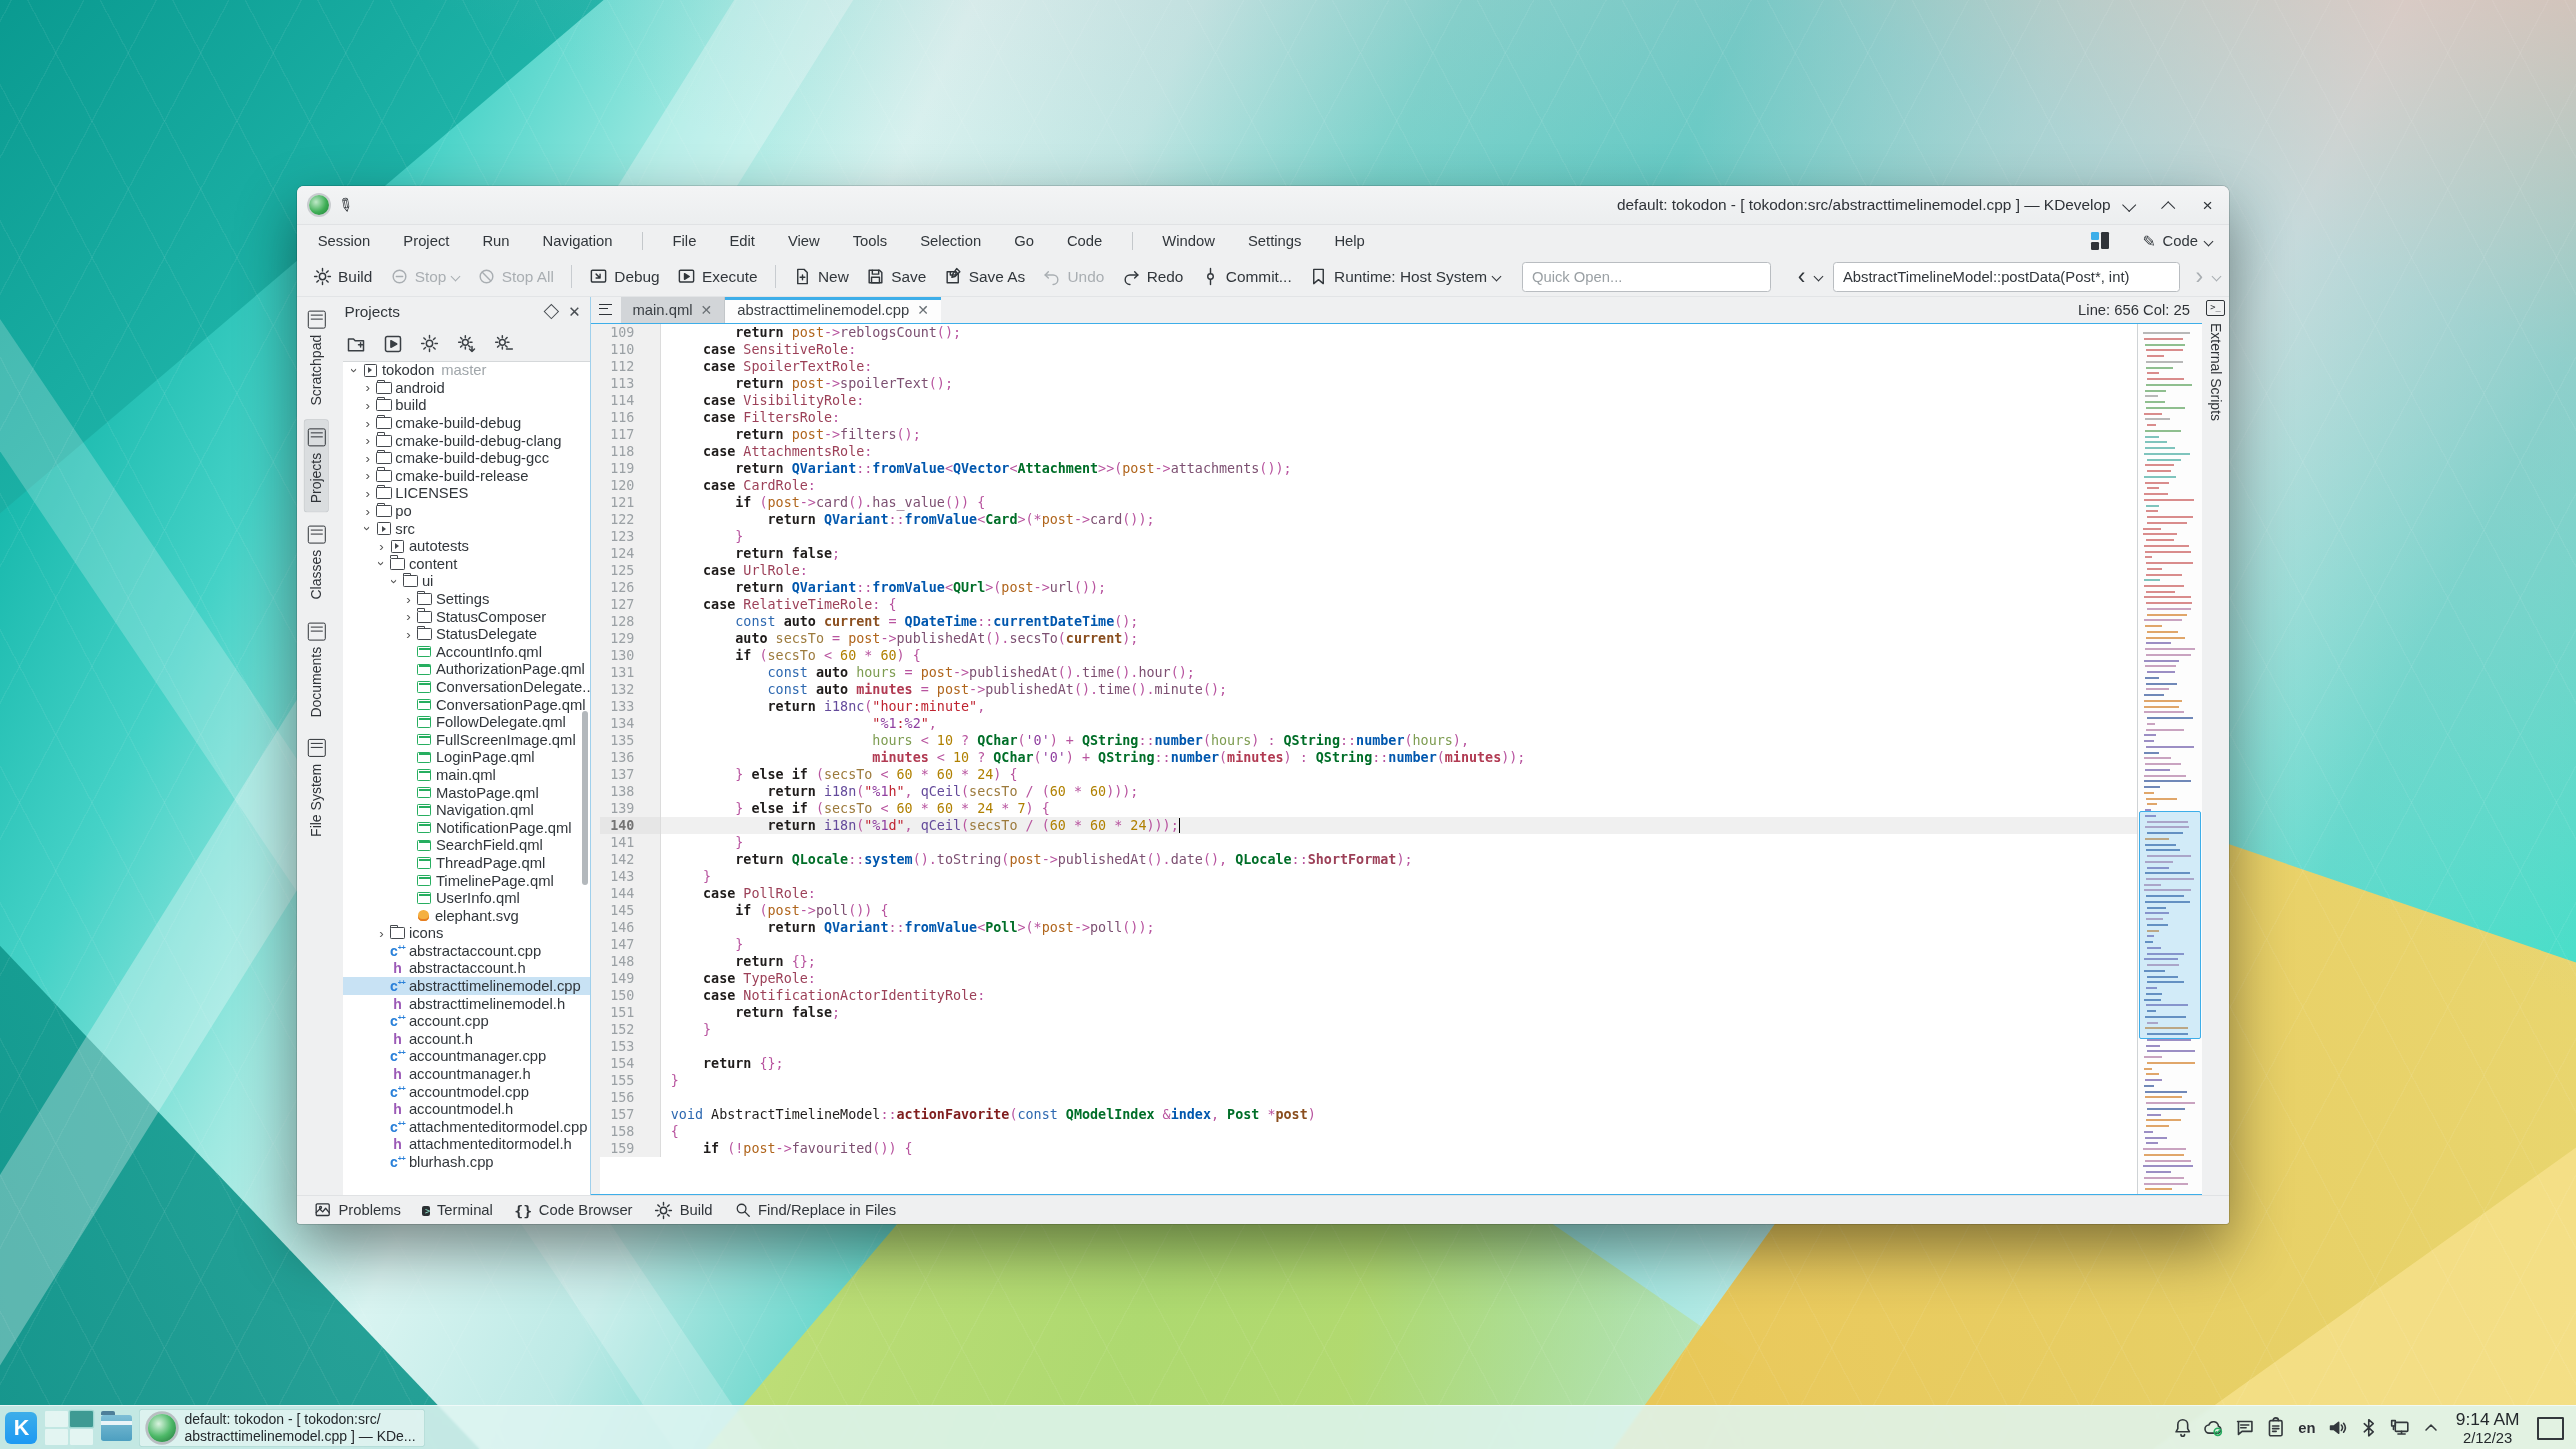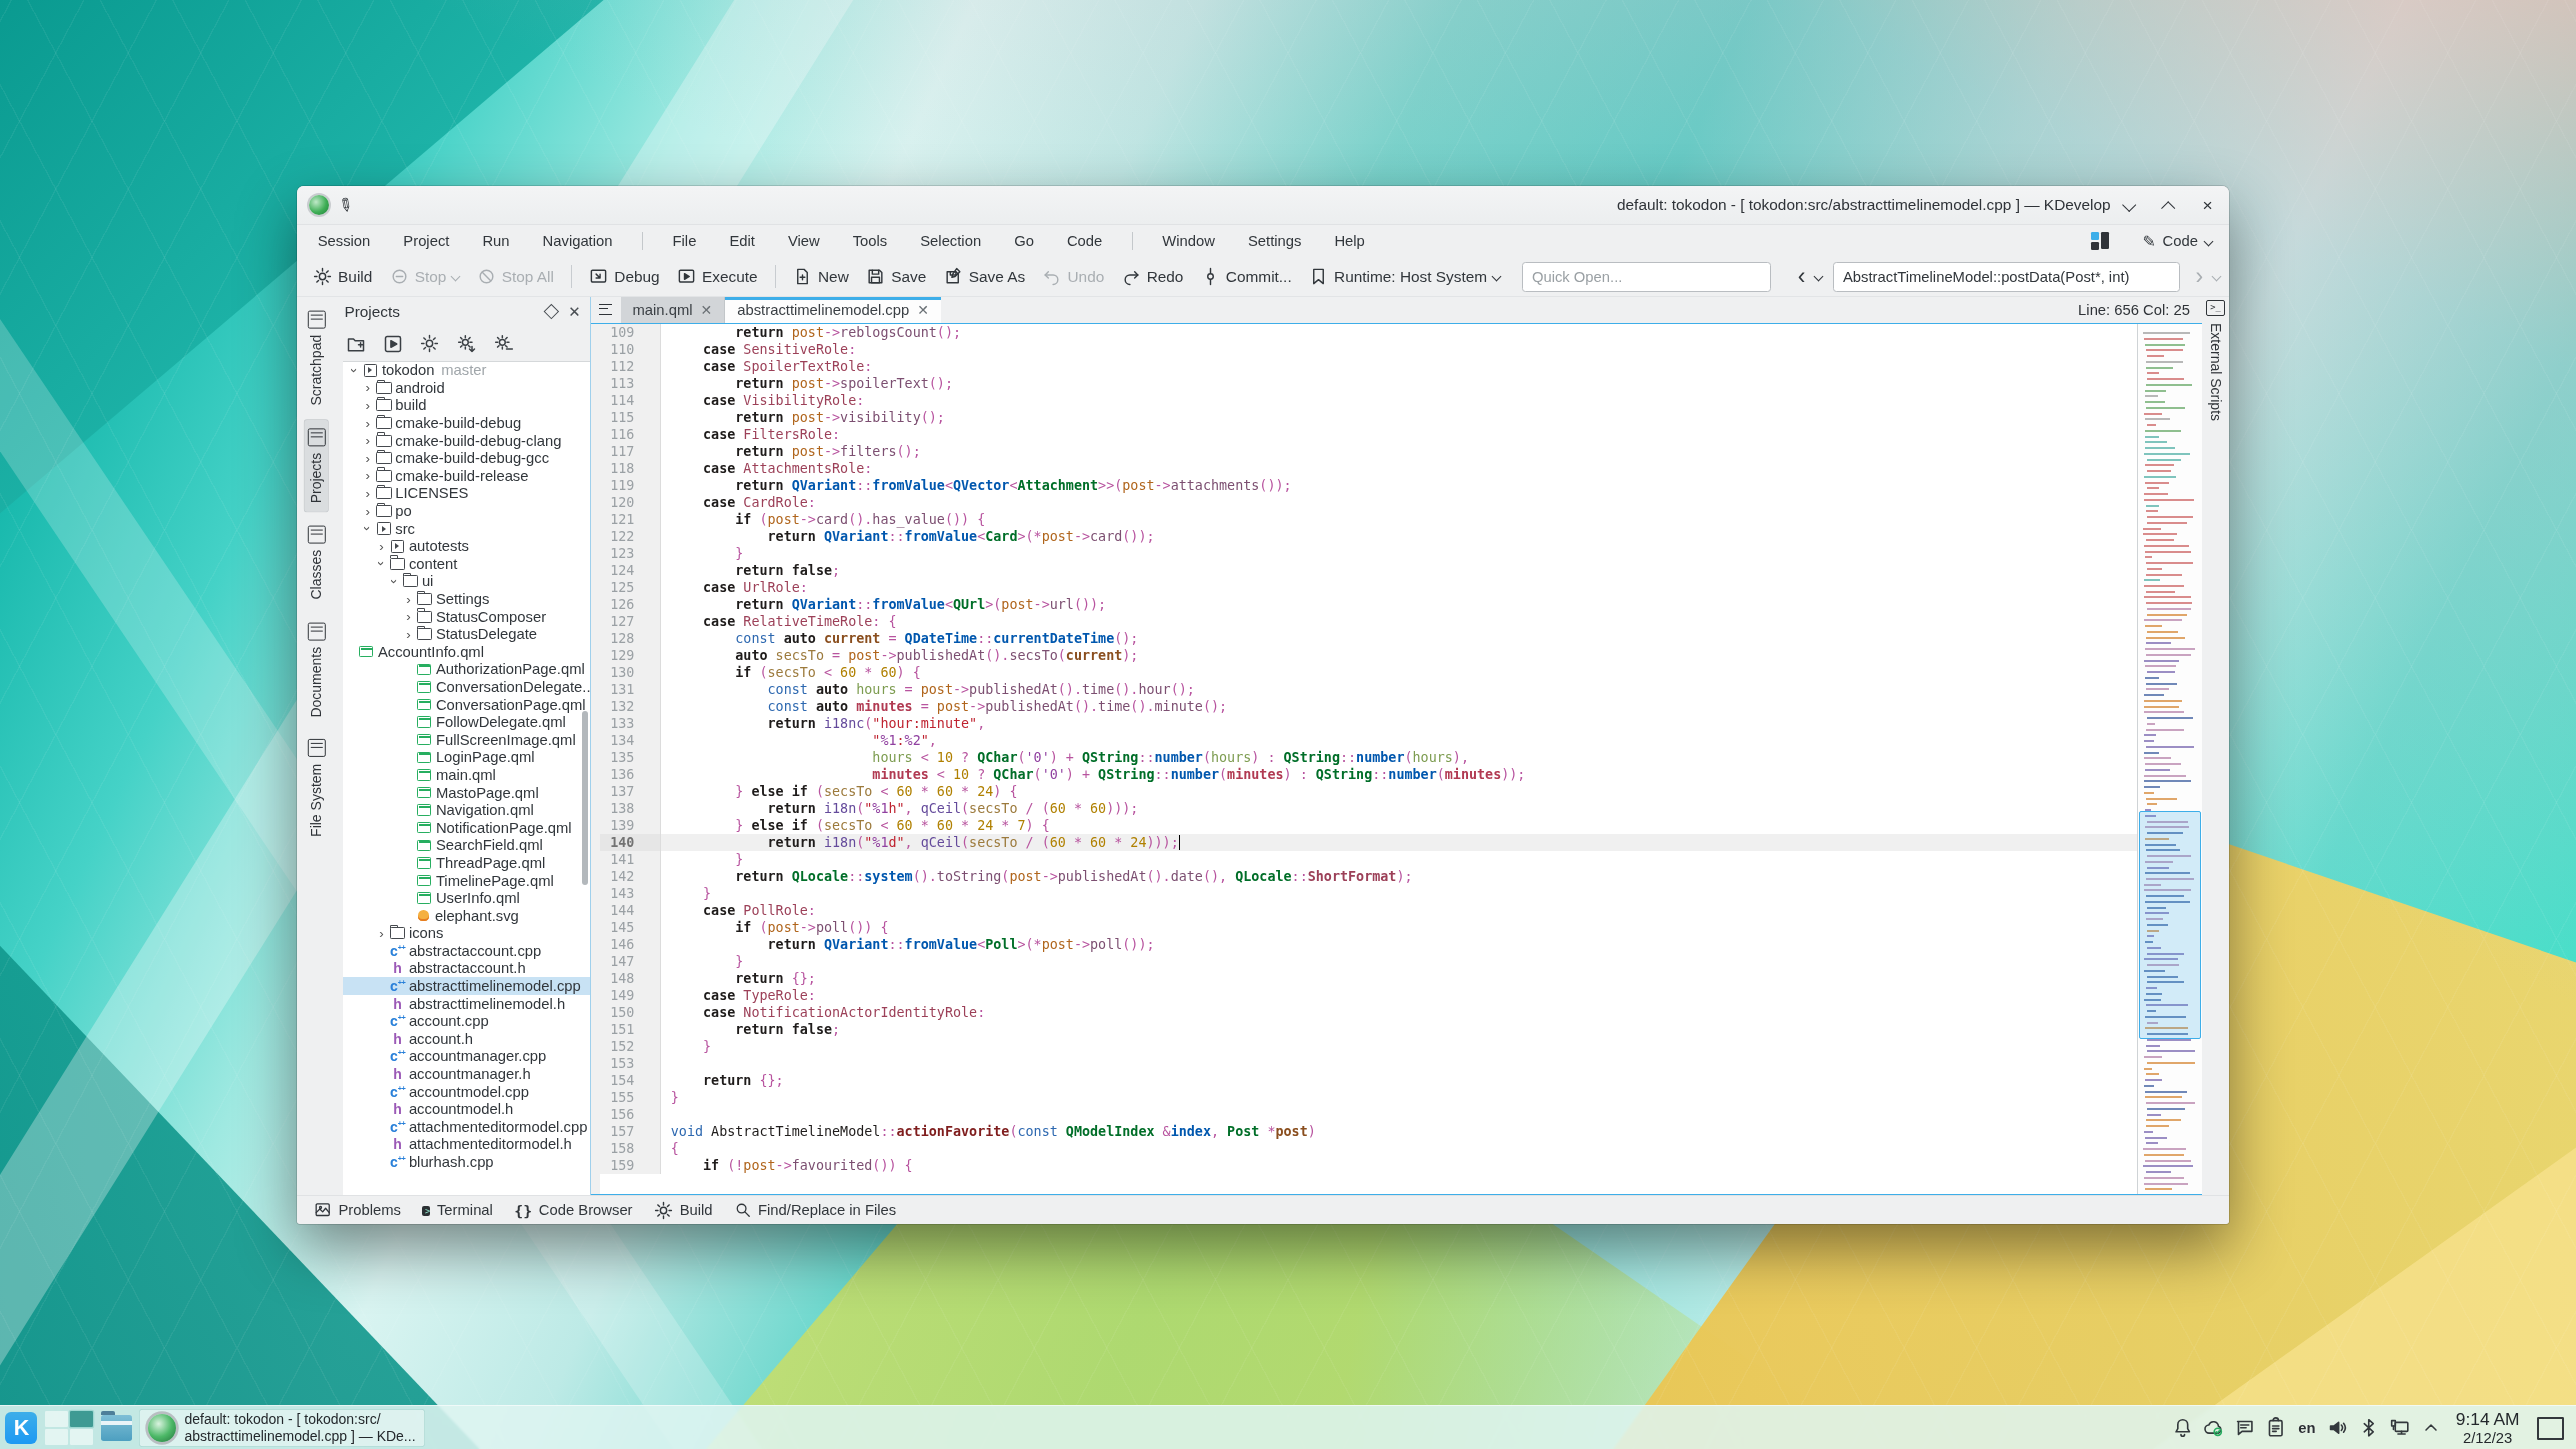--- a/index.html
+++ b/index.html
@@ -537,21 +537,21 @@
             </span>
             <span class="tlabel">StatusComposer</span>
           </div>
           <div class="trow" style="padding-left: 58px;">
             <span class="texp">›</span>
             <span class="ticon">
               <span class="fi-folder"></span>
             </span>
             <span class="tlabel">StatusDelegate</span>
           </div>
-          <div class="trow" style="">
+          <div class="trow" style="padding-left: 58px;">
             <span class="texp"></span>
             <span class="ticon">
               <span class="fi-qml"></span>
             </span>
             <span class="tlabel">AccountInfo.qml</span>
           </div>
           <div class="trow" style="padding-left: 58px;">
             <span class="texp"></span>
             <span class="ticon">
               <span class="fi-qml"></span>
@@ -775,21 +775,20 @@
         <span class="linecol">Line: 656 Col: 25</span>
       </div>
       <div class="code-view">
         <div class="iconborder"></div>
         <div class="code-scroll" id="codeArea">
             <div class="cline"><span class="ln">109</span><span class="ctext"><span class="c-p">        </span><span class="c-k">return</span><span class="c-p"> </span><span class="c-vp">post</span><span class="c-o">-&gt;</span><span class="c-mf">reblogsCount</span><span class="c-o">();</span></span></div>
             <div class="cline"><span class="ln">110</span><span class="ctext"><span class="c-p">    </span><span class="c-k">case</span><span class="c-p"> </span><span class="c-en">SensitiveRole</span><span class="c-o">:</span></span></div>
             <div class="cline"><span class="ln">112</span><span class="ctext"><span class="c-p">    </span><span class="c-k">case</span><span class="c-p"> </span><span class="c-en">SpoilerTextRole</span><span class="c-o">:</span></span></div>
             <div class="cline"><span class="ln">113</span><span class="ctext"><span class="c-p">        </span><span class="c-k">return</span><span class="c-p"> </span><span class="c-vp">post</span><span class="c-o">-&gt;</span><span class="c-mf">spoilerText</span><span class="c-o">();</span></span></div>
             <div class="cline"><span class="ln">114</span><span class="ctext"><span class="c-p">    </span><span class="c-k">case</span><span class="c-p"> </span><span class="c-en">VisibilityRole</span><span class="c-o">:</span></span></div>
-            <div class="cline"><span class="ln">115</span><span class="ctext"><span class="c-p">        </span><span class="c-k">return</span><span class="c-p"> </span><span class="c-vp">post</span><span class="c-o">-&gt;</span><span class="c-mf">visibility</span><span class="c-o">();</span></span></div>
             <div class="cline"><span class="ln">116</span><span class="ctext"><span class="c-p">    </span><span class="c-k">case</span><span class="c-p"> </span><span class="c-en">FiltersRole</span><span class="c-o">:</span></span></div>
             <div class="cline"><span class="ln">117</span><span class="ctext"><span class="c-p">        </span><span class="c-k">return</span><span class="c-p"> </span><span class="c-vp">post</span><span class="c-o">-&gt;</span><span class="c-mf">filters</span><span class="c-o">();</span></span></div>
             <div class="cline"><span class="ln">118</span><span class="ctext"><span class="c-p">    </span><span class="c-k">case</span><span class="c-p"> </span><span class="c-en">AttachmentsRole</span><span class="c-o">:</span></span></div>
             <div class="cline"><span class="ln">119</span><span class="ctext"><span class="c-p">        </span><span class="c-k">return</span><span class="c-p"> </span><span class="c-tn">QVariant</span><span class="c-o">::</span><span class="c-tn">fromValue</span><span class="c-o">&lt;</span><span class="c-tn">QVector</span><span class="c-o">&lt;</span><span class="c-t">Attachment</span><span class="c-o">&gt;&gt;(</span><span class="c-vp">post</span><span class="c-o">-&gt;</span><span class="c-mf">attachments</span><span class="c-o">());</span></span></div>
             <div class="cline"><span class="ln">120</span><span class="ctext"><span class="c-p">    </span><span class="c-k">case</span><span class="c-p"> </span><span class="c-en">CardRole</span><span class="c-o">:</span></span></div>
             <div class="cline"><span class="ln">121</span><span class="ctext"><span class="c-p">        </span><span class="c-k">if</span><span class="c-p"> </span><span class="c-o">(</span><span class="c-vp">post</span><span class="c-o">-&gt;</span><span class="c-mf">card</span><span class="c-o">().</span><span class="c-mf">has_value</span><span class="c-o">())</span><span class="c-p"> </span><span class="c-o">{</span></span></div>
             <div class="cline"><span class="ln">122</span><span class="ctext"><span class="c-p">            </span><span class="c-k">return</span><span class="c-p"> </span><span class="c-tn">QVariant</span><span class="c-o">::</span><span class="c-tn">fromValue</span><span class="c-o">&lt;</span><span class="c-t">Card</span><span class="c-o">&gt;(*</span><span class="c-vp">post</span><span class="c-o">-&gt;</span><span class="c-mf">card</span><span class="c-o">());</span></span></div>
             <div class="cline"><span class="ln">123</span><span class="ctext"><span class="c-p">        </span><span class="c-o">}</span></span></div>
             <div class="cline"><span class="ln">124</span><span class="ctext"><span class="c-p">        </span><span class="c-k">return</span><span class="c-p"> </span><span class="c-k">false</span><span class="c-o">;</span></span></div>
             <div class="cline"><span class="ln">125</span><span class="ctext"><span class="c-p">    </span><span class="c-k">case</span><span class="c-p"> </span><span class="c-en">UrlRole</span><span class="c-o">:</span></span></div>

